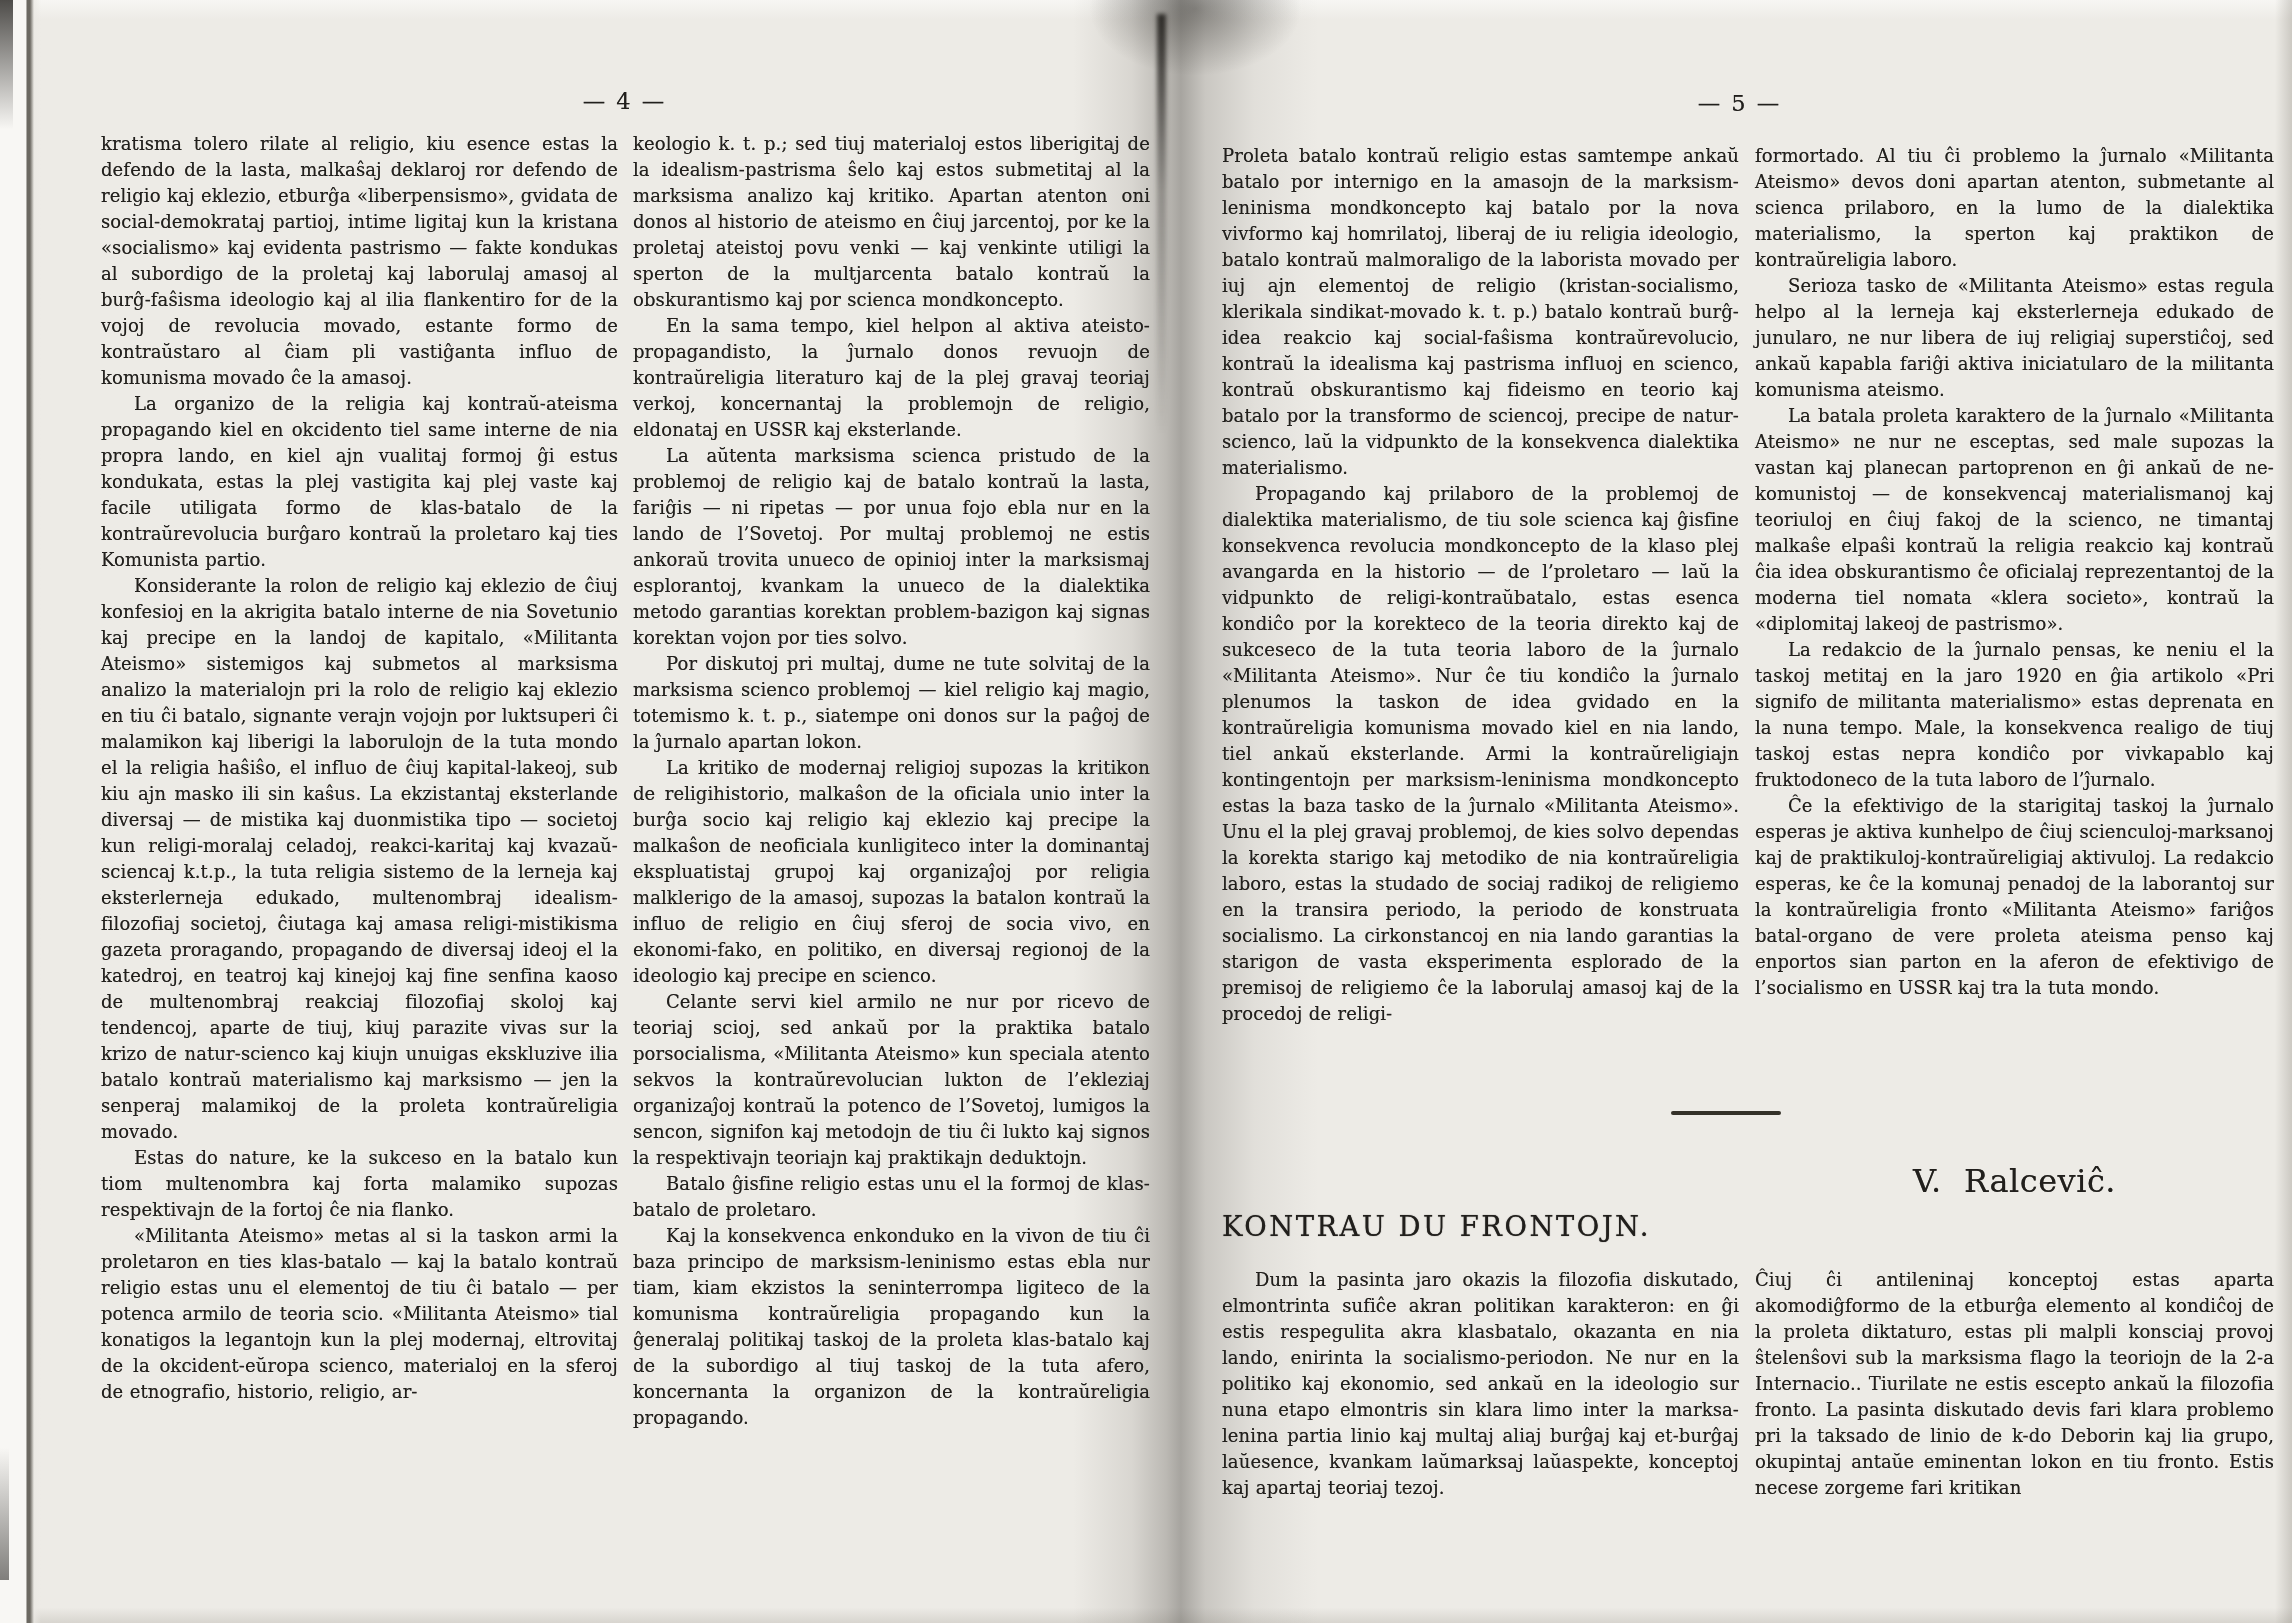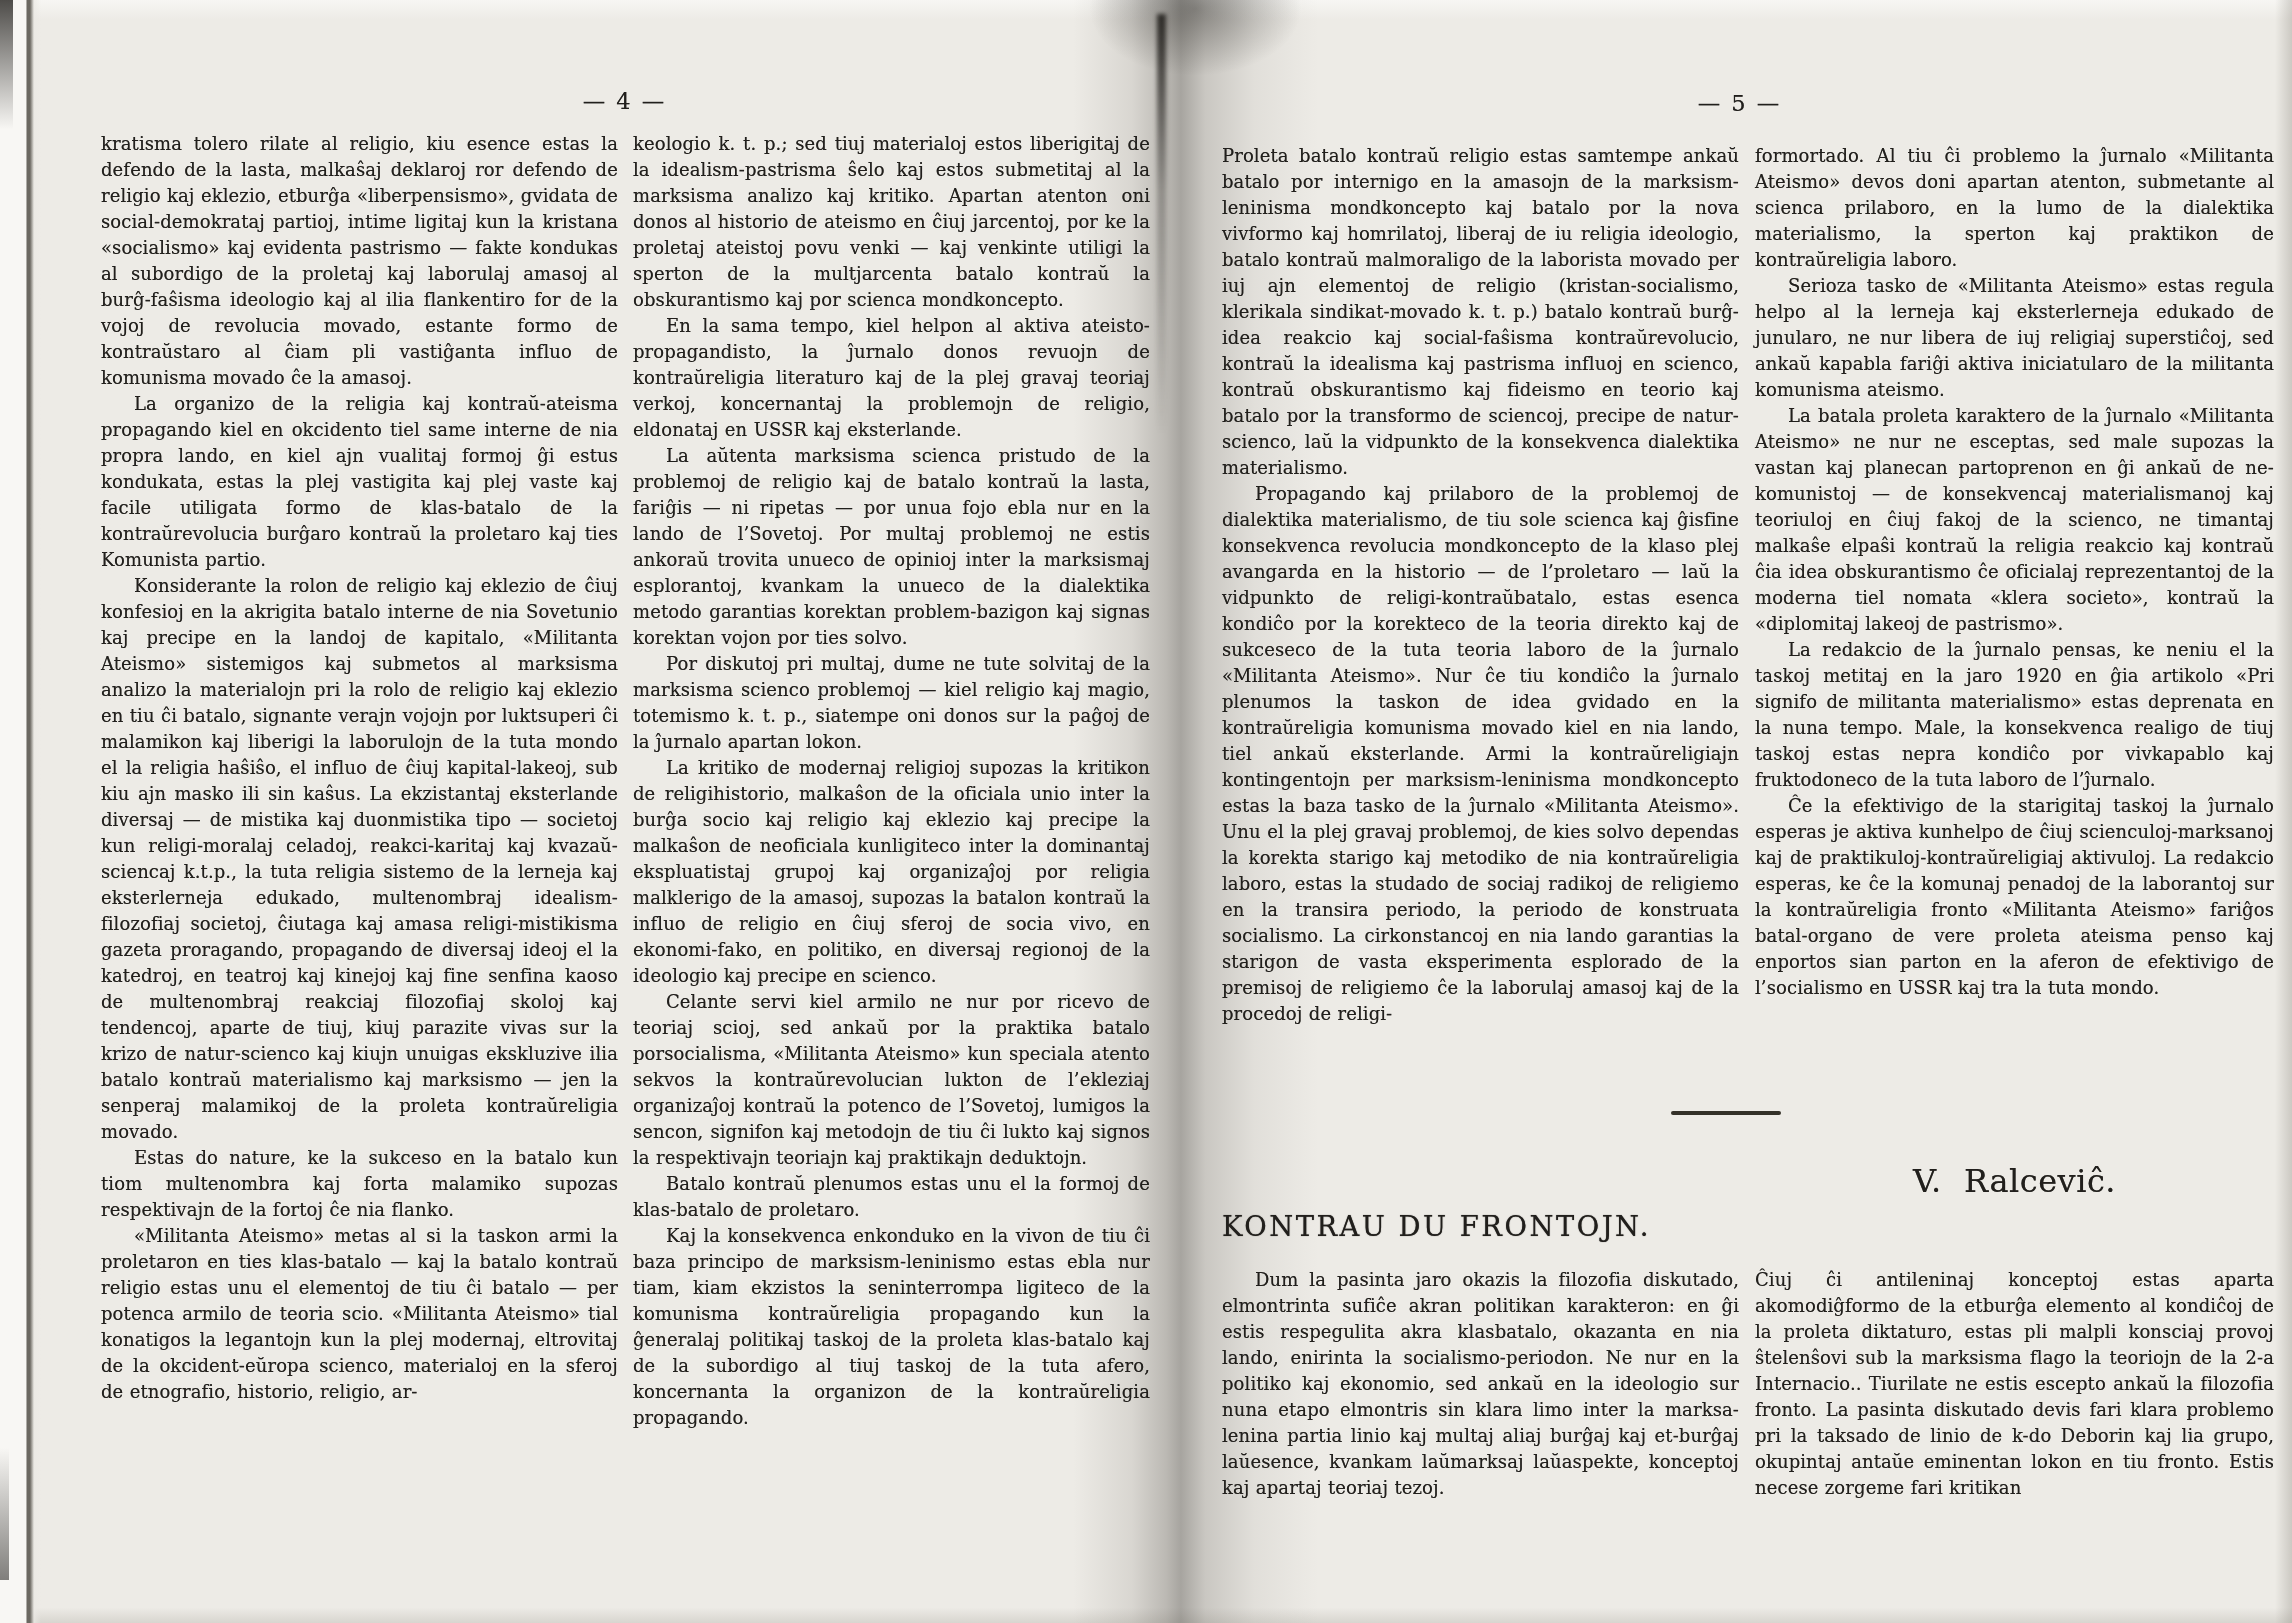--- a/index.html
+++ b/index.html
@@ -76,21 +76,21 @@
     <p>Estas do nature, ke la sukceso en la batalo kun tiom multenombra kaj forta malamiko supozas respektivajn de la fortoj ĉe nia flanko.</p>
     <p>«Militanta Ateismo» metas al si la taskon armi la proletaron en ties klas-batalo — kaj la batalo kontraŭ religio estas unu el elementoj de tiu ĉi batalo — per potenca armilo de teoria scio. «Militanta Ateismo» tial konatigos la legantojn kun la plej modernaj, eltrovitaj de la okcident-eŭropa scienco, materialoj en la sferoj de etnografio, historio, religio, ar-</p>
   </div>
   <div class="col c2">
     <p class="cont">keologio k. t. p.; sed tiuj materialoj estos liberigitaj de la idealism-pastrisma ŝelo kaj estos submetitaj al la marksisma analizo kaj kritiko. Apartan atenton oni donos al historio de ateismo en ĉiuj jarcentoj, por ke la proletaj ateistoj povu venki — kaj venkinte utiligi la sperton de la multjarcenta batalo kontraŭ la obskurantismo kaj por scienca mondkoncepto.</p>
     <p>En la sama tempo, kiel helpon al aktiva ateisto-propagandisto, la ĵurnalo donos revuojn de kontraŭreligia literaturo kaj de la plej gravaj teoriaj verkoj, koncernantaj la problemojn de religio, eldonataj en USSR kaj eksterlande.</p>
     <p>La aŭtenta marksisma scienca pristudo de la problemoj de religio kaj de batalo kontraŭ la lasta, fariĝis — ni ripetas — por unua fojo ebla nur en la lando de l’Sovetoj. Por multaj problemoj ne estis ankoraŭ trovita unueco de opinioj inter la marksismaj esplorantoj, kvankam la unueco de la dialektika metodo garantias korektan problem-bazigon kaj signas korektan vojon por ties solvo.</p>
     <p>Por diskutoj pri multaj, dume ne tute solvitaj de la marksisma scienco problemoj — kiel religio kaj magio, totemismo k. t. p., siatempe oni donos sur la paĝoj de la ĵurnalo apartan lokon.</p>
     <p>La kritiko de modernaj religioj supozas la kritikon de religihistorio, malkaŝon de la oficiala unio inter la burĝa socio kaj religio kaj eklezio kaj precipe la malkaŝon de neoficiala kunligiteco inter la dominantaj ekspluatistaj grupoj kaj organizaĵoj por religia malklerigo de la amasoj, supozas la batalon kontraŭ la influo de religio en ĉiuj sferoj de socia vivo, en ekonomi-fako, en politiko, en diversaj regionoj de la ideologio kaj precipe en scienco.</p>
     <p>Celante servi kiel armilo ne nur por ricevo de teoriaj scioj, sed ankaŭ por la praktika batalo porsocialisma, «Militanta Ateismo» kun speciala atento sekvos la kontraŭrevolucian lukton de l’ekleziaj organizaĵoj kontraŭ la potenco de l’Sovetoj, lumigos la sencon, signifon kaj metodojn de tiu ĉi lukto kaj signos la respektivajn teoriajn kaj praktikajn deduktojn.</p>
-    <p>Batalo kontraŭ plenumos estas unu el la formoj de klas-batalo de proletaro.</p>
+    <p>Batalo ĝisfine religio estas unu el la formoj de klas-batalo de proletaro.</p>
     <p>Kaj la konsekvenca enkonduko en la vivon de tiu ĉi baza principo de marksism-leninismo estas ebla nur tiam, kiam ekzistos la seninterrompa ligiteco de la komunisma kontraŭreligia propagando kun la ĝeneralaj politikaj taskoj de la proleta klas-batalo kaj de la subordigo al tiuj taskoj de la tuta afero, koncernanta la organizon de la kontraŭreligia propagando.</p>
   </div>
 
   <div class="pagenum" style="left:1656px;top:90px;">— 5 —</div>
   <div class="col c3">
     <p class="cont">Proleta batalo kontraŭ religio estas samtempe ankaŭ batalo por internigo en la amasojn de la marksism-leninisma mondkoncepto kaj batalo por la nova vivformo kaj homrilatoj, liberaj de iu religia ideologio, batalo kontraŭ malmoraligo de la laborista movado per iuj ajn elementoj de religio (kristan-socialismo, klerikala sindikat-movado k. t. p.) batalo kontraŭ burĝ-idea reakcio kaj social-faŝisma kontraŭrevolucio, kontraŭ la idealisma kaj pastrisma influoj en scienco, kontraŭ obskurantismo kaj fideismo en teorio kaj batalo por la transformo de sciencoj, precipe de natur-scienco, laŭ la vidpunkto de la konsekvenca dialektika materialismo.</p>
     <p>Propagando kaj prilaboro de la problemoj de dialektika materialismo, de tiu sole scienca kaj ĝisfine konsekvenca revolucia mondkoncepto de la klaso plej avangarda en la historio — de l’proletaro — laŭ la vidpunkto de religi-kontraŭbatalo, estas esenca kondiĉo por la korekteco de la teoria direkto kaj de sukceseco de la tuta teoria laboro de la ĵurnalo «Militanta Ateismo». Nur ĉe tiu kondiĉo la ĵurnalo plenumos la taskon de idea gvidado en la kontraŭreligia komunisma movado kiel en nia lando, tiel ankaŭ eksterlande. Armi la kontraŭreligiajn kontingentojn per marksism-leninisma mondkoncepto estas la baza tasko de la ĵurnalo «Militanta Ateismo». Unu el la plej gravaj problemoj, de kies solvo dependas la korekta starigo kaj metodiko de nia kontraŭreligia laboro, estas la studado de sociaj radikoj de religiemo en la transira periodo, la periodo de konstruata socialismo. La cirkonstancoj en nia lando garantias la starigon de vasta eksperimenta esplorado de la premisoj de religiemo ĉe la laborulaj amasoj kaj de la procedoj de religi-</p>
   </div>
   <div class="col c4">
     <p class="cont">formortado. Al tiu ĉi problemo la ĵurnalo «Militanta Ateismo» devos doni apartan atenton, submetante al scienca prilaboro, en la lumo de la dialektika materialismo, la sperton kaj praktikon de kontraŭreligia laboro.</p>

